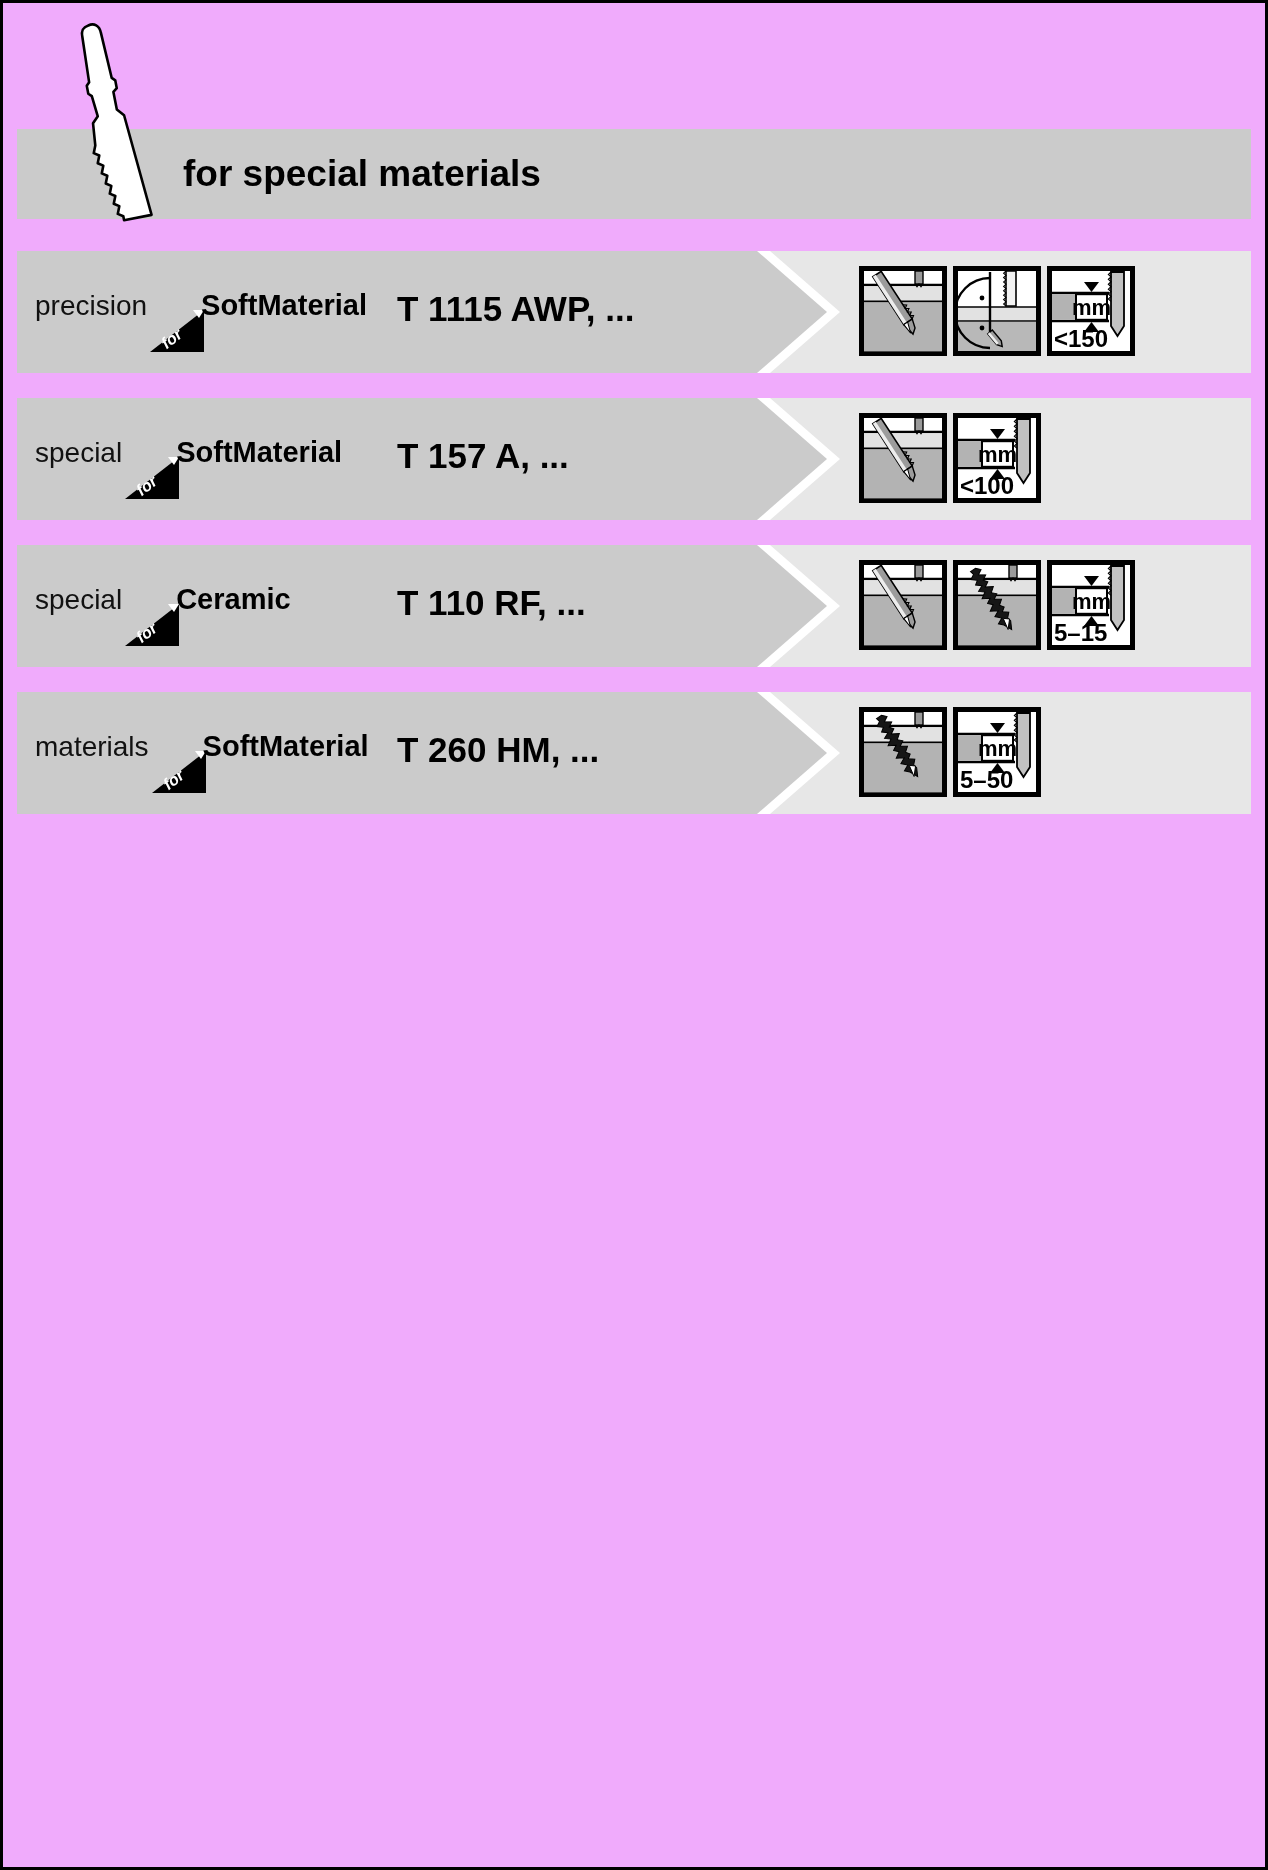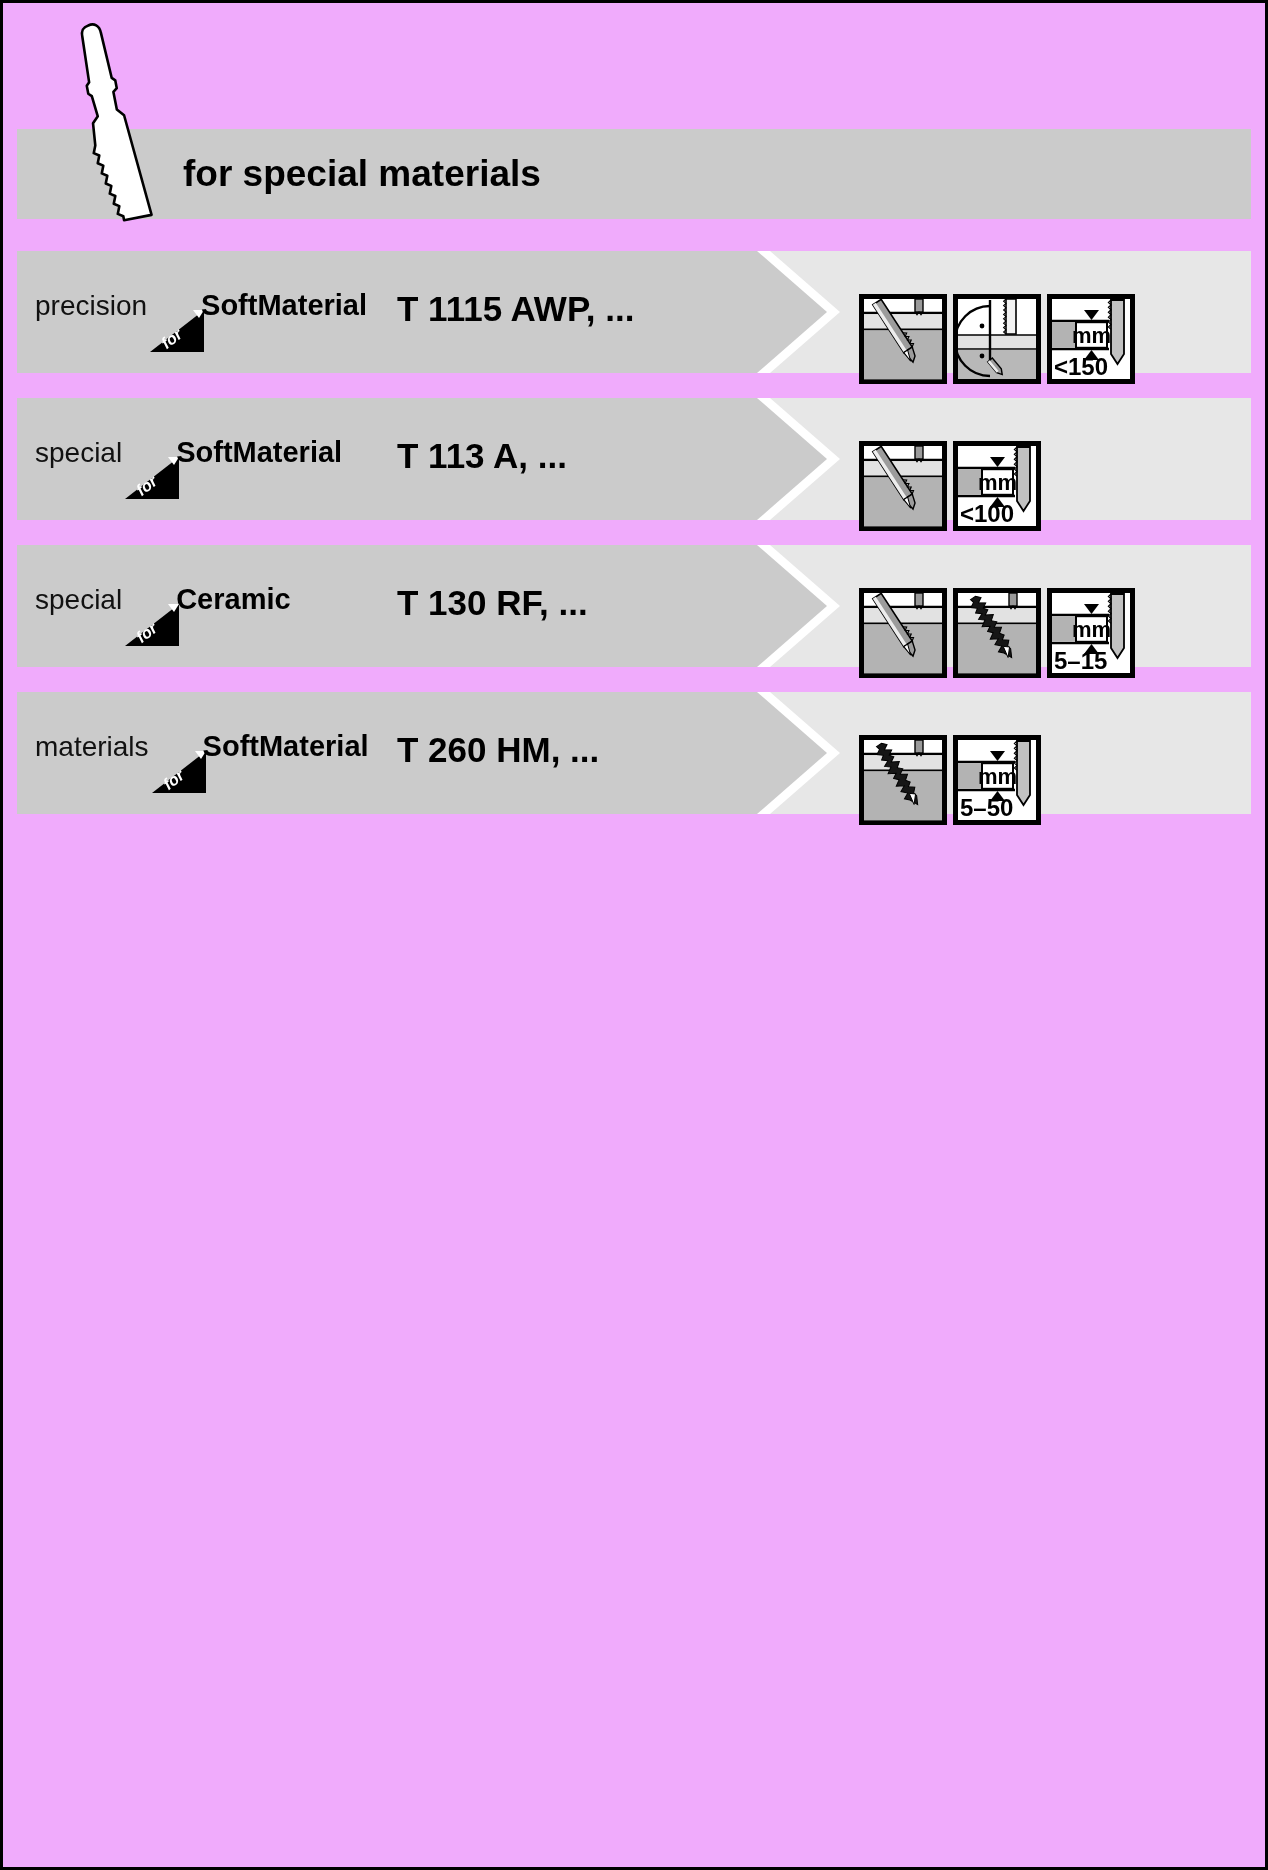--- a/index.html
+++ b/index.html
@@ -37,21 +37,21 @@
   .wedge{margin:0 1px -1px 3px;display:block;align-self:flex-end;}
   .mat{font-size:29px;font-weight:bold;line-height:1;color:#000;margin-left:-4px;}
   .types{
     position:absolute;left:380px;top:40px;
     font-size:35px;font-weight:bold;line-height:1;color:#000;white-space:nowrap;
   }
   .icons{
     position:absolute;left:842px;top:15px;
     display:flex;gap:6px;
   }
-  .pict{width:88px;height:90px;margin-top:28px;}
+  .pict{width:88px;height:90px;}
   .pict svg{display:block;}
 </style>
 </head>
 <body>
 
 <div class="page">
 
   <div class="header-band">
     <h1>for special materials</h1>
   </div>
@@ -143,21 +143,21 @@
     </svg>
     <div class="row-label">
       <span class="qual">special</span>
       <svg class="wedge" width="54" height="42" viewBox="0 0 54 42">
         <polygon points="0,42 54,42 54,0" fill="#000"></polygon>
         <polygon points="43,0 54,0 49,8" fill="#fff"></polygon>
         <text x="25" y="33" transform="rotate(-38 25 33)" text-anchor="middle" font-family="Liberation Sans, sans-serif" font-size="16" font-weight="bold" font-style="italic" fill="#fff">for</text>
       </svg>
       <span class="mat">SoftMaterial</span>
     </div>
-    <div class="types">T 113 A, ...</div>
+    <div class="types">T 157 A, ...</div>
     <div class="icons">
           <div class="pict">
   <svg viewBox="0 0 88 90" width="88" height="90">
     <rect x="2.5" y="2.5" width="83" height="85" fill="#fff" stroke="#000" stroke-width="5"></rect>
     <line x1="5" y1="19" x2="83" y2="19" stroke="#000" stroke-width="2.4"></line>
     <rect x="5" y="20.2" width="78" height="15" fill="#e2e2e2"></rect>
     <line x1="5" y1="35.5" x2="83" y2="35.5" stroke="#000" stroke-width="1.8"></line>
     <rect x="5" y="36.4" width="78" height="49" fill="#b3b3b3"></rect>
     <rect x="56" y="5" width="8" height="13" fill="#9a9a9a" stroke="#000" stroke-width="1.4"></rect>
     <path d="M56,18 l2,2.8 2,-2.8 2,2.8 2,-2.8" fill="none" stroke="#000" stroke-width="1.2"></path>
@@ -194,21 +194,21 @@
     </svg>
     <div class="row-label">
       <span class="qual">special</span>
       <svg class="wedge" width="54" height="42" viewBox="0 0 54 42">
         <polygon points="0,42 54,42 54,0" fill="#000"></polygon>
         <polygon points="43,0 54,0 49,8" fill="#fff"></polygon>
         <text x="25" y="33" transform="rotate(-38 25 33)" text-anchor="middle" font-family="Liberation Sans, sans-serif" font-size="16" font-weight="bold" font-style="italic" fill="#fff">for</text>
       </svg>
       <span class="mat">Ceramic</span>
     </div>
-    <div class="types">T 130 RF, ...</div>
+    <div class="types">T 110 RF, ...</div>
     <div class="icons">
           <div class="pict">
   <svg viewBox="0 0 88 90" width="88" height="90">
     <rect x="2.5" y="2.5" width="83" height="85" fill="#fff" stroke="#000" stroke-width="5"></rect>
     <line x1="5" y1="19" x2="83" y2="19" stroke="#000" stroke-width="2.4"></line>
     <rect x="5" y="20.2" width="78" height="15" fill="#e2e2e2"></rect>
     <line x1="5" y1="35.5" x2="83" y2="35.5" stroke="#000" stroke-width="1.8"></line>
     <rect x="5" y="36.4" width="78" height="49" fill="#b3b3b3"></rect>
     <rect x="56" y="5" width="8" height="13" fill="#9a9a9a" stroke="#000" stroke-width="1.4"></rect>
     <path d="M56,18 l2,2.8 2,-2.8 2,2.8 2,-2.8" fill="none" stroke="#000" stroke-width="1.2"></path>

